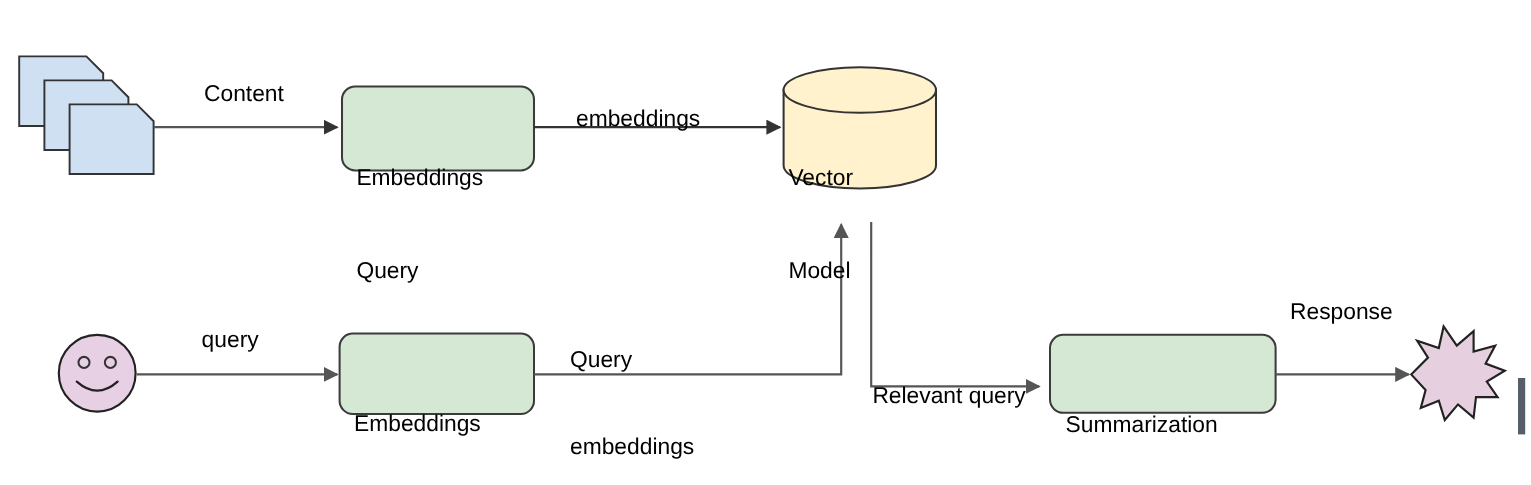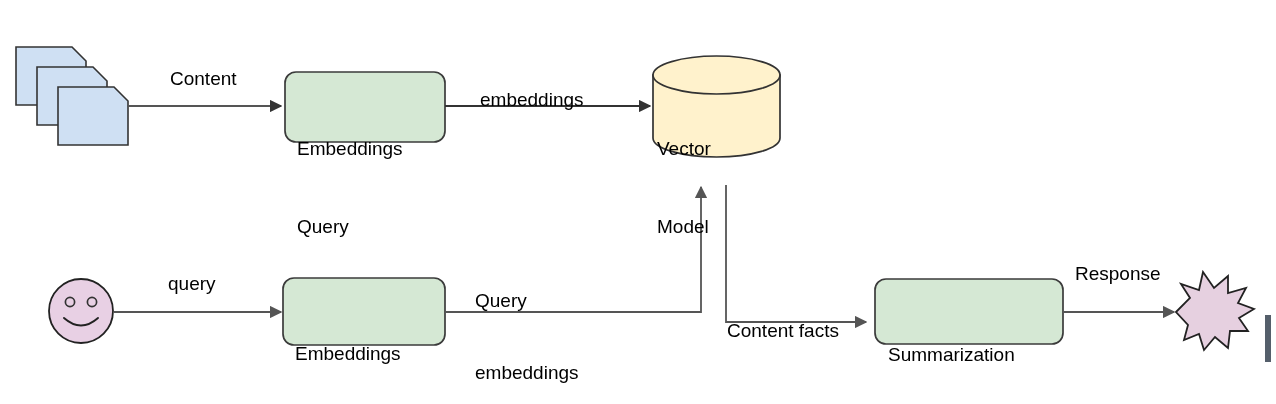--- a/index.html
+++ b/index.html
@@ -132,15 +132,15 @@
   <div>embeddings</div>
 </div>
 
 <div class="lbl" style="left:168px; top:272px;">query</div>
 
 <div class="lbl" style="left:475px; top:241px;">
   <div>Query</div>
   <div>embeddings</div>
 </div>
 
-<div class="lbl" style="left:727px; top:319px;">Content facts</div>
+<div class="lbl" style="left:727px; top:319px;">Relevant query</div>
 
-<div class="lbl" style="left:1075px; top:262px;">Response</div>
+<div class="lbl" style="left:1075px; top:249px;">Response</div>
 
 </body></html>

